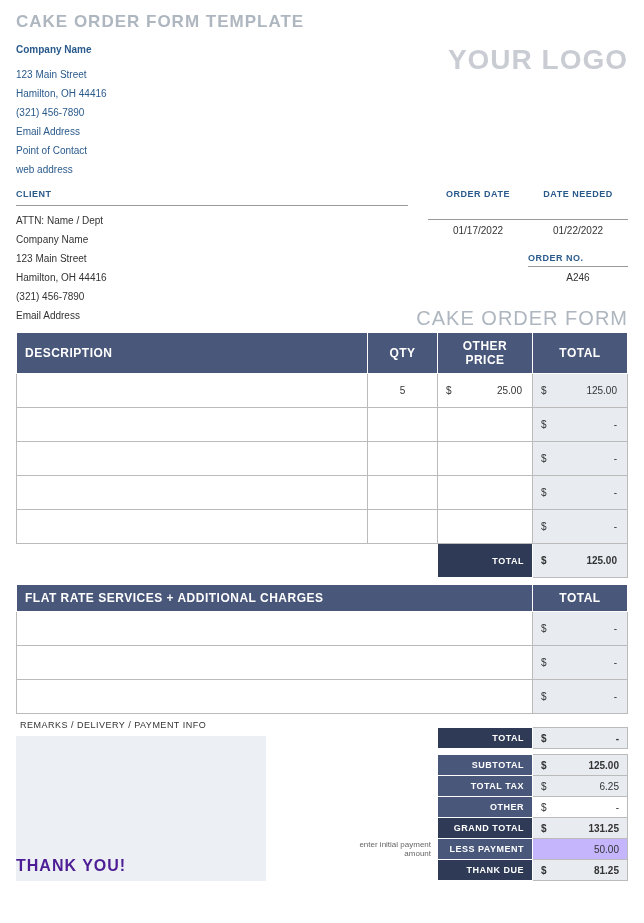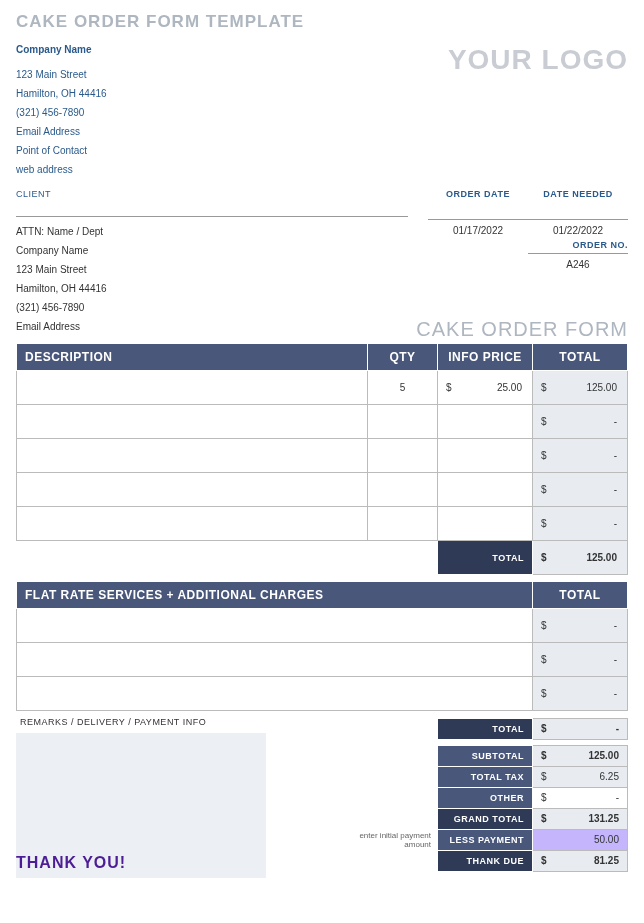--- a/index.html
+++ b/index.html
@@ -4,28 +4,28 @@
 <style>
 *{box-sizing:border-box;margin:0;padding:0}
 body{font-family:"Century Gothic",Arial,sans-serif;font-size:10px;color:#333;width:644px;background:#fff;padding:12px 16px}
 .title{font-size:17px;font-weight:bold;color:#aeb6bf;letter-spacing:1px;margin-bottom:8px}
 .top{display:flex;justify-content:space-between;align-items:flex-start}
 .company-name{color:#2a5a8c;font-size:13px;font-weight:bold;margin-bottom:6px}
 .company-info div{color:#2a5a8c;font-size:10px;line-height:1.9}
 .logo{font-size:28px;font-weight:bold;color:#c9cdd3;letter-spacing:1px;padding-top:4px}
 .meta-row{display:flex;margin-top:10px}
 .client-block{flex:1}
-.client-header{color:#2a5a8c;font-size:9px;font-weight:normal;border-bottom:1px solid #999;padding-bottom:17px;margin-bottom:5px;letter-spacing:0.5px}
+.client-header{color:#2a5a8c;font-size:9px;font-weight:bold;border-bottom:1px solid #999;padding-bottom:6px;margin-bottom:5px;letter-spacing:0.5px}
 .client-block div.line{font-size:10px;line-height:1.9;color:#333}
 .meta-right{width:220px;text-align:right}
 .meta-headers{display:flex;justify-content:flex-end;gap:0}
 .meta-col{width:100px;color:#2a5a8c;font-size:9px;font-weight:bold;border-bottom:1px solid #999;padding-bottom:20px;letter-spacing:0.5px;text-align:center}
 .meta-values{display:flex;justify-content:flex-end;margin-top:5px}
 .meta-val{width:100px;font-size:10px;text-align:center}
-.meta-sub-header{color:#2a5a8c;font-size:9px;font-weight:bold;border-bottom:1px solid #999;padding-bottom:3px;margin-top:4px;width:100px;margin-left:auto;text-align:right;letter-spacing:0.5px}
+.meta-sub-header{color:#2a5a8c;font-size:9px;font-weight:bold;border-bottom:1px solid #999;padding-bottom:3px;margin-top:17px;width:100px;margin-left:auto;text-align:left;letter-spacing:0.5px}
 .meta-sub-val{width:100px;margin-left:auto;font-size:10px;text-align:center;margin-top:5px}
 .form-title{font-size:20px;color:#aeb6bf;letter-spacing:1px;text-align:right;margin-top:-18px;margin-bottom:2px}
 table{width:100%;border-collapse:collapse;table-layout:fixed}
 th{background:#49577a;color:#fff;font-size:12px;font-weight:bold;padding:6px 8px;border:1px solid #fff;letter-spacing:0.5px}
 th.desc{text-align:left;width:auto}
 th.qty{width:70px;text-align:center}
 th.price{width:95px;text-align:center}
 th.tot{width:95px;text-align:center}
 td{border:1px solid #bbb;padding:0 8px;height:34px;font-size:10px;vertical-align:middle}
 td.qty-cell{text-align:center}
@@ -41,21 +41,21 @@
 .summary{width:280px}
 .summary-table{width:100%;border-collapse:collapse}
 .summary-table td{height:21px;font-size:9px;padding:0 8px}
 .summary-table td.slabel{background:#49577a;color:#fff;font-weight:bold;text-align:right;width:95px;border:1px solid #fff;letter-spacing:0.5px}
 .summary-table td.slabel.dark{background:#2f3b56}
 .summary-table td.sval{background:#e8ecf1;text-align:right;width:95px;position:relative;padding-left:18px;font-size:10px;border:1px solid #bbb}
 .summary-table td.sval .cur{position:absolute;left:8px}
 .summary-table td.sval.bold{font-weight:bold}
 .summary-table td.hint{text-align:right;font-size:8px;color:#666;border:none;background:#fff;padding-right:6px}
 .thanks{font-size:16px;font-weight:bold;color:#4c1d95;letter-spacing:1px;margin-top:-24px}
-.flex-bottom{display:flex;align-items:center;gap:12px}
+.flex-bottom{display:flex;align-items:flex-end;gap:12px}
 .left-col{flex:1;padding-right:4px}
 </style>
 </head>
 <body>
 
 <div class="title">CAKE ORDER FORM TEMPLATE</div>
 
 <div class="top">
   <div class="company-info">
     <div class="company-name">Company Name</div>
@@ -93,21 +93,21 @@
   </div>
 </div>
 
 <div class="form-title">CAKE ORDER FORM</div>
 
 <table>
   <tbody>
       <tr>
     <th class="desc">DESCRIPTION</th>
     <th class="qty">QTY</th>
-    <th class="price">INFO PRICE</th>
+    <th class="price">OTHER PRICE</th>
     <th class="tot">TOTAL</th>
   </tr>
   </tbody>
     <tbody id="items-body">
       <tr>
         <td></td>
         <td class="qty-cell">5</td>
         <td class="money"><span class="cur">$</span>25.00</td>
         <td class="money shaded"><span class="cur">$</span>125.00</td>
       </tr>

